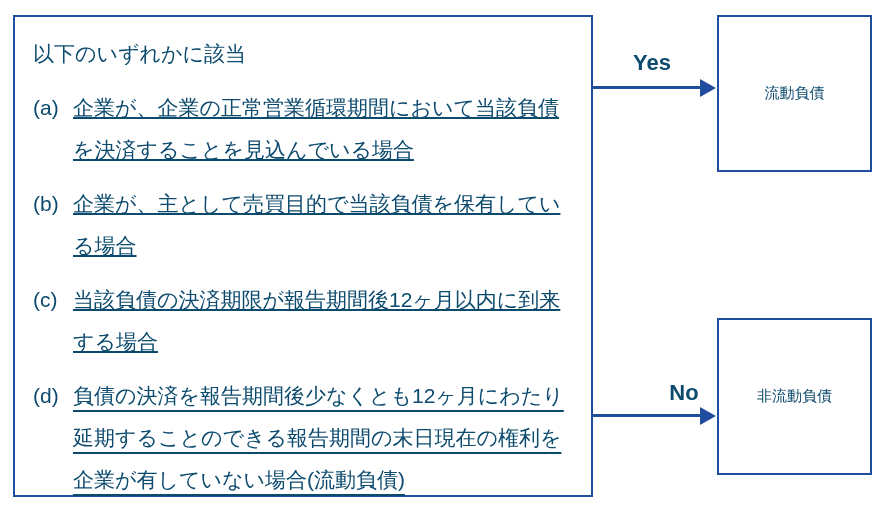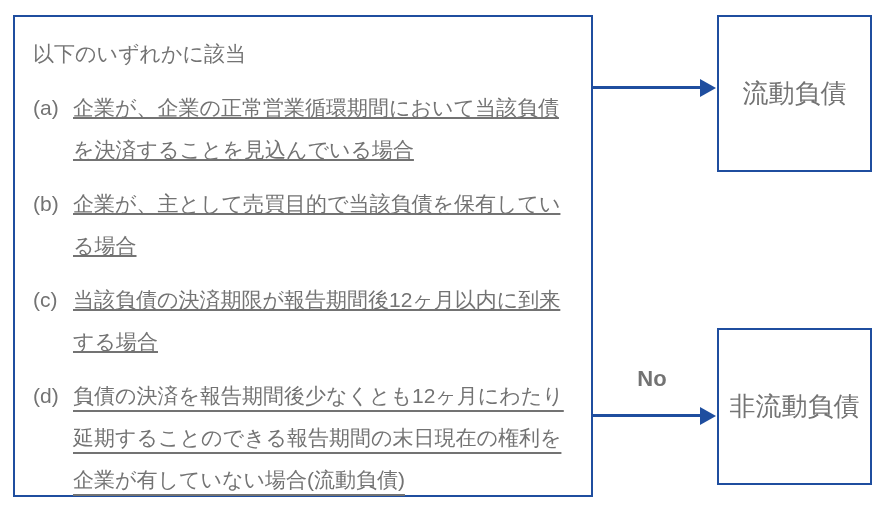--- a/index.html
+++ b/index.html
@@ -7,21 +7,21 @@
     padding: 0;
     background: #ffffff;
     font-family: "Liberation Sans", "DejaVu Sans", sans-serif;
   }
   .canvas {
     position: relative;
     width: 890px;
     height: 522px;
     background: #ffffff;
     overflow: hidden;
-    color: #737373;
+    color: #0c4a6e;
   }
   
   .decision-box {
     position: absolute;
     left: 13px;
     top: 15px;
     width: 580px;
     height: 482px;
     border: 2px solid #1f4e9f;
     box-sizing: border-box;
@@ -57,25 +57,25 @@
     position: absolute;
     left: 717px;
     width: 155px;
     height: 157px;
     border: 2px solid #1f4e9f;
     box-sizing: border-box;
     background: #ffffff;
     display: flex;
     align-items: center;
     justify-content: center;
-    font-size: 26px;
+    font-size: 15px;
     white-space: nowrap;
   }
   .result-box.top { top: 15px; }
-  .result-box.bottom { top: 328px; }
+  .result-box.bottom { top: 318px; }
   
   .arrow-line {
     position: absolute;
     left: 593px;
     width: 111px;
     height: 3px;
     background: #1f4e9f;
   }
   .arrow-line.yes { top: 86px; }
   .arrow-line.no  { top: 414px; }
@@ -93,21 +93,21 @@
   .arrow-label {
     position: absolute;
     left: 593px;
     width: 118px;
     text-align: center;
     font-size: 22px;
     font-weight: 700;
     line-height: 1;
   }
   .arrow-label.yes { top: 52px; }
-  .arrow-label.no  { top: 368px; }
+  .arrow-label.no  { top: 382px; margin-left: 32px; }
 </style>
 </head>
 <body>
 
 <div class="canvas">
 
   <div class="decision-box">
     <div class="decision-title">以下のいずれかに該当</div>
 
     <div class="criterion">
@@ -124,20 +124,21 @@
       <span class="marker">(c)</span>
       <span class="ctext">当該負債の決済期限が報告期間後12ヶ月以内に到来する場合</span>
     </div>
 
     <div class="criterion">
       <span class="marker">(d)</span>
       <span class="ctext underlined">負債の決済を報告期間後少なくとも12ヶ月にわたり延期することのできる報告期間の末日現在の権利を企業が有していない場合(流動負債)</span>
     </div>
   </div>
 
+  <div class="arrow-label yes">Yes</div>
   <div class="arrow-line yes"></div>
   <div class="arrow-head yes"></div>
   <div class="result-box top">
     <span>流動負債</span>
   </div>
 
   <div class="arrow-label no">No</div>
   <div class="arrow-line no"></div>
   <div class="arrow-head no"></div>
   <div class="result-box bottom">

